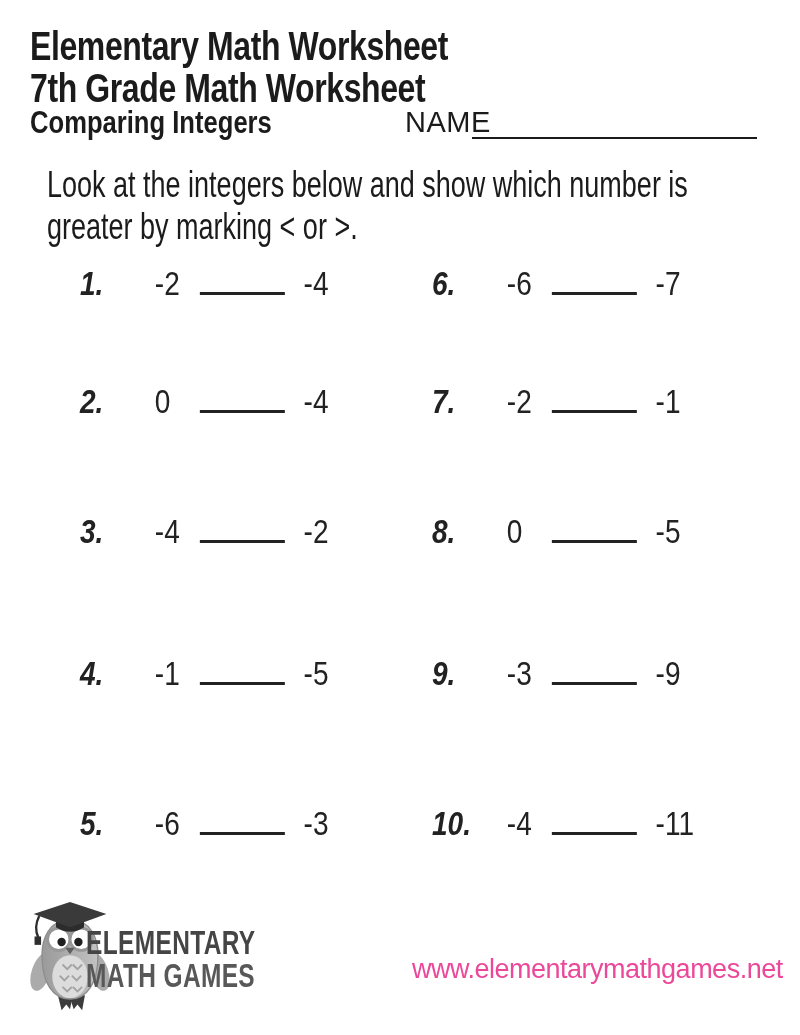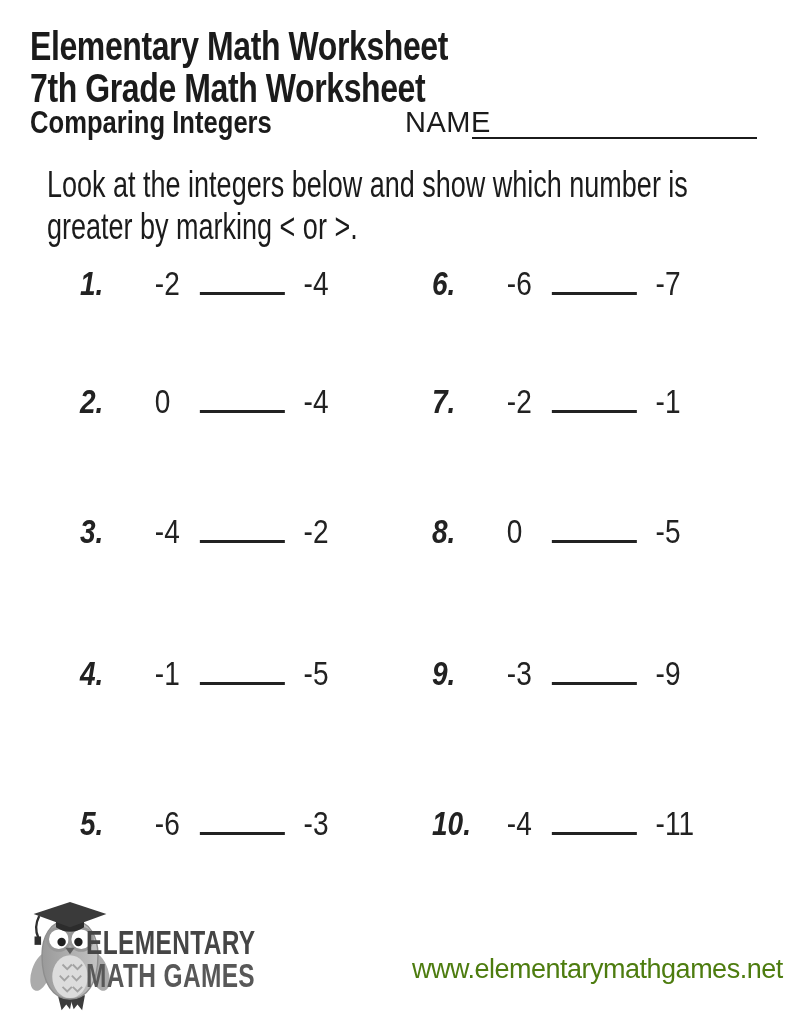--- a/index.html
+++ b/index.html
@@ -76,21 +76,21 @@
     font-size: 34px; line-height: 33px; font-weight: 700;
     letter-spacing: 0.5px;
     transform: scaleX(0.72); transform-origin: left top;
     white-space: nowrap;
   }
   .brand .b1 { color: #454545; }
   .brand .b2 { color: #585858; }
   .url {
     position: absolute; left: 412px; top: 953px;
     font-size: 27px; line-height: 32px; font-weight: 400;
-    letter-spacing: -0.5px; color: #4d7c0f;
+    letter-spacing: -0.5px; color: #ec4899;
     white-space: nowrap;
   }
 </style>
 </head>
 <body>
 
 <div class="page">
 
   <div class="title cond">Elementary Math Worksheet</div>
   <div class="subtitle cond">7th Grade Math Worksheet</div>

